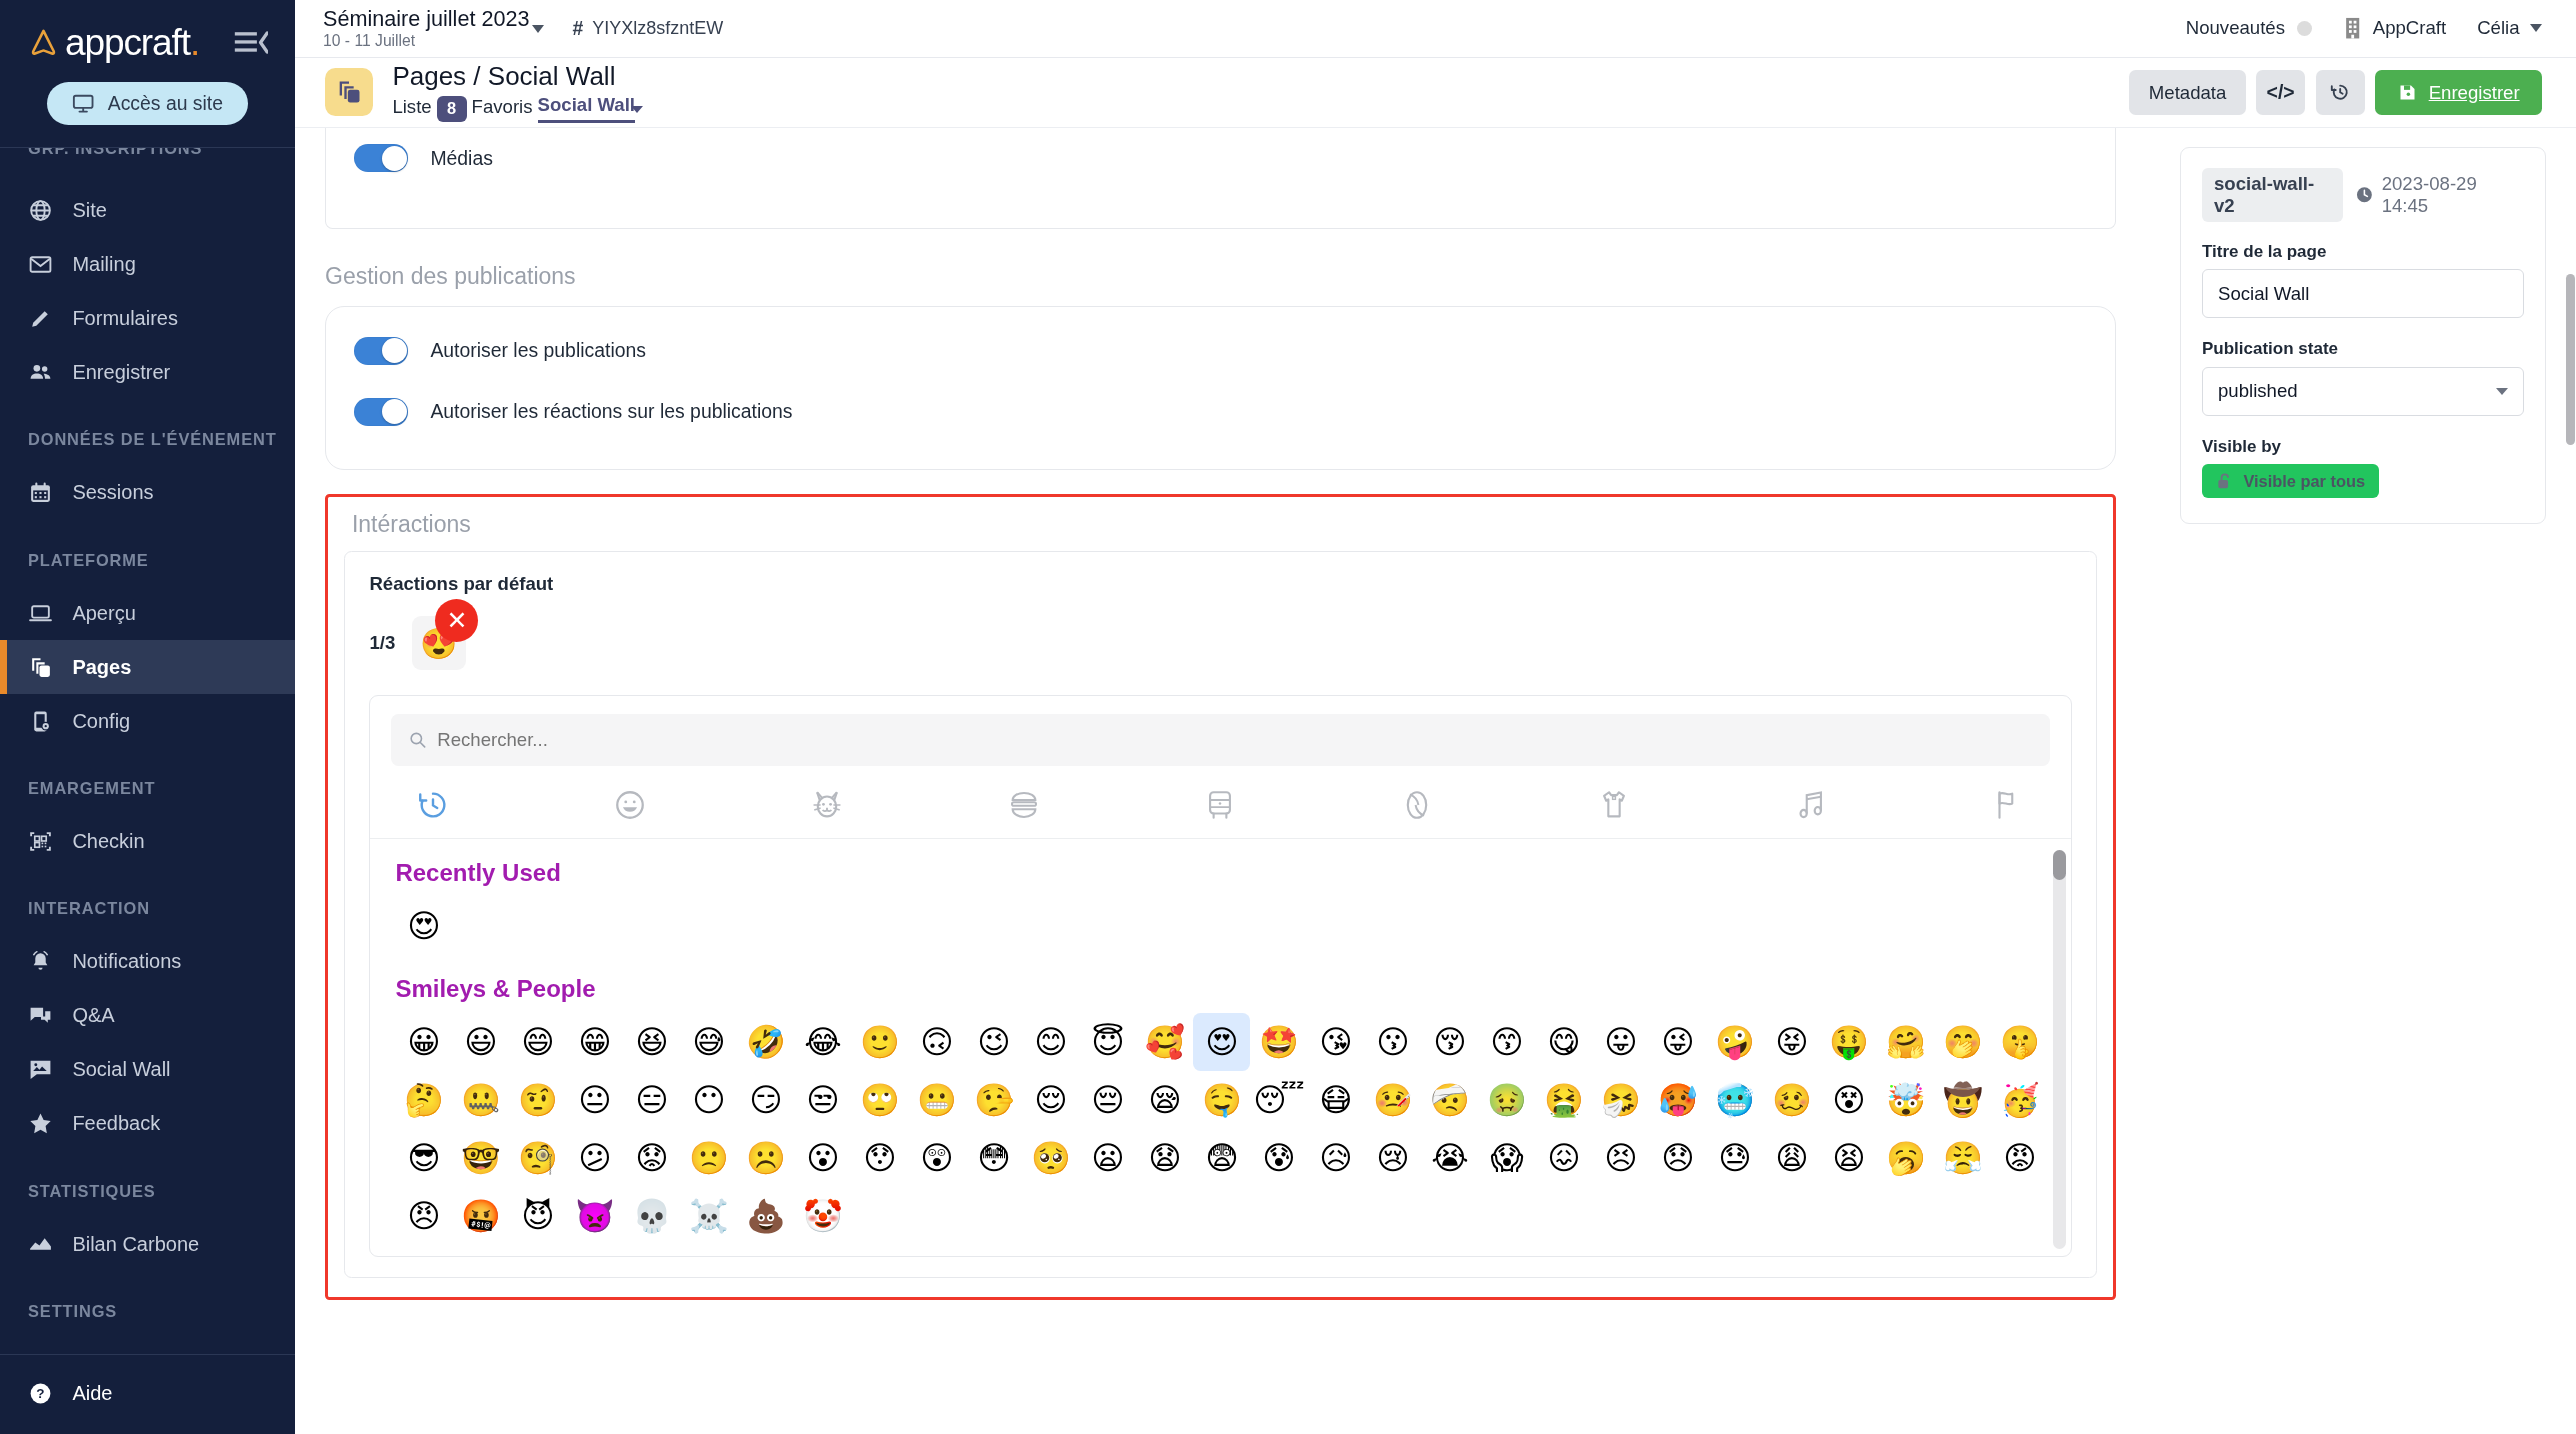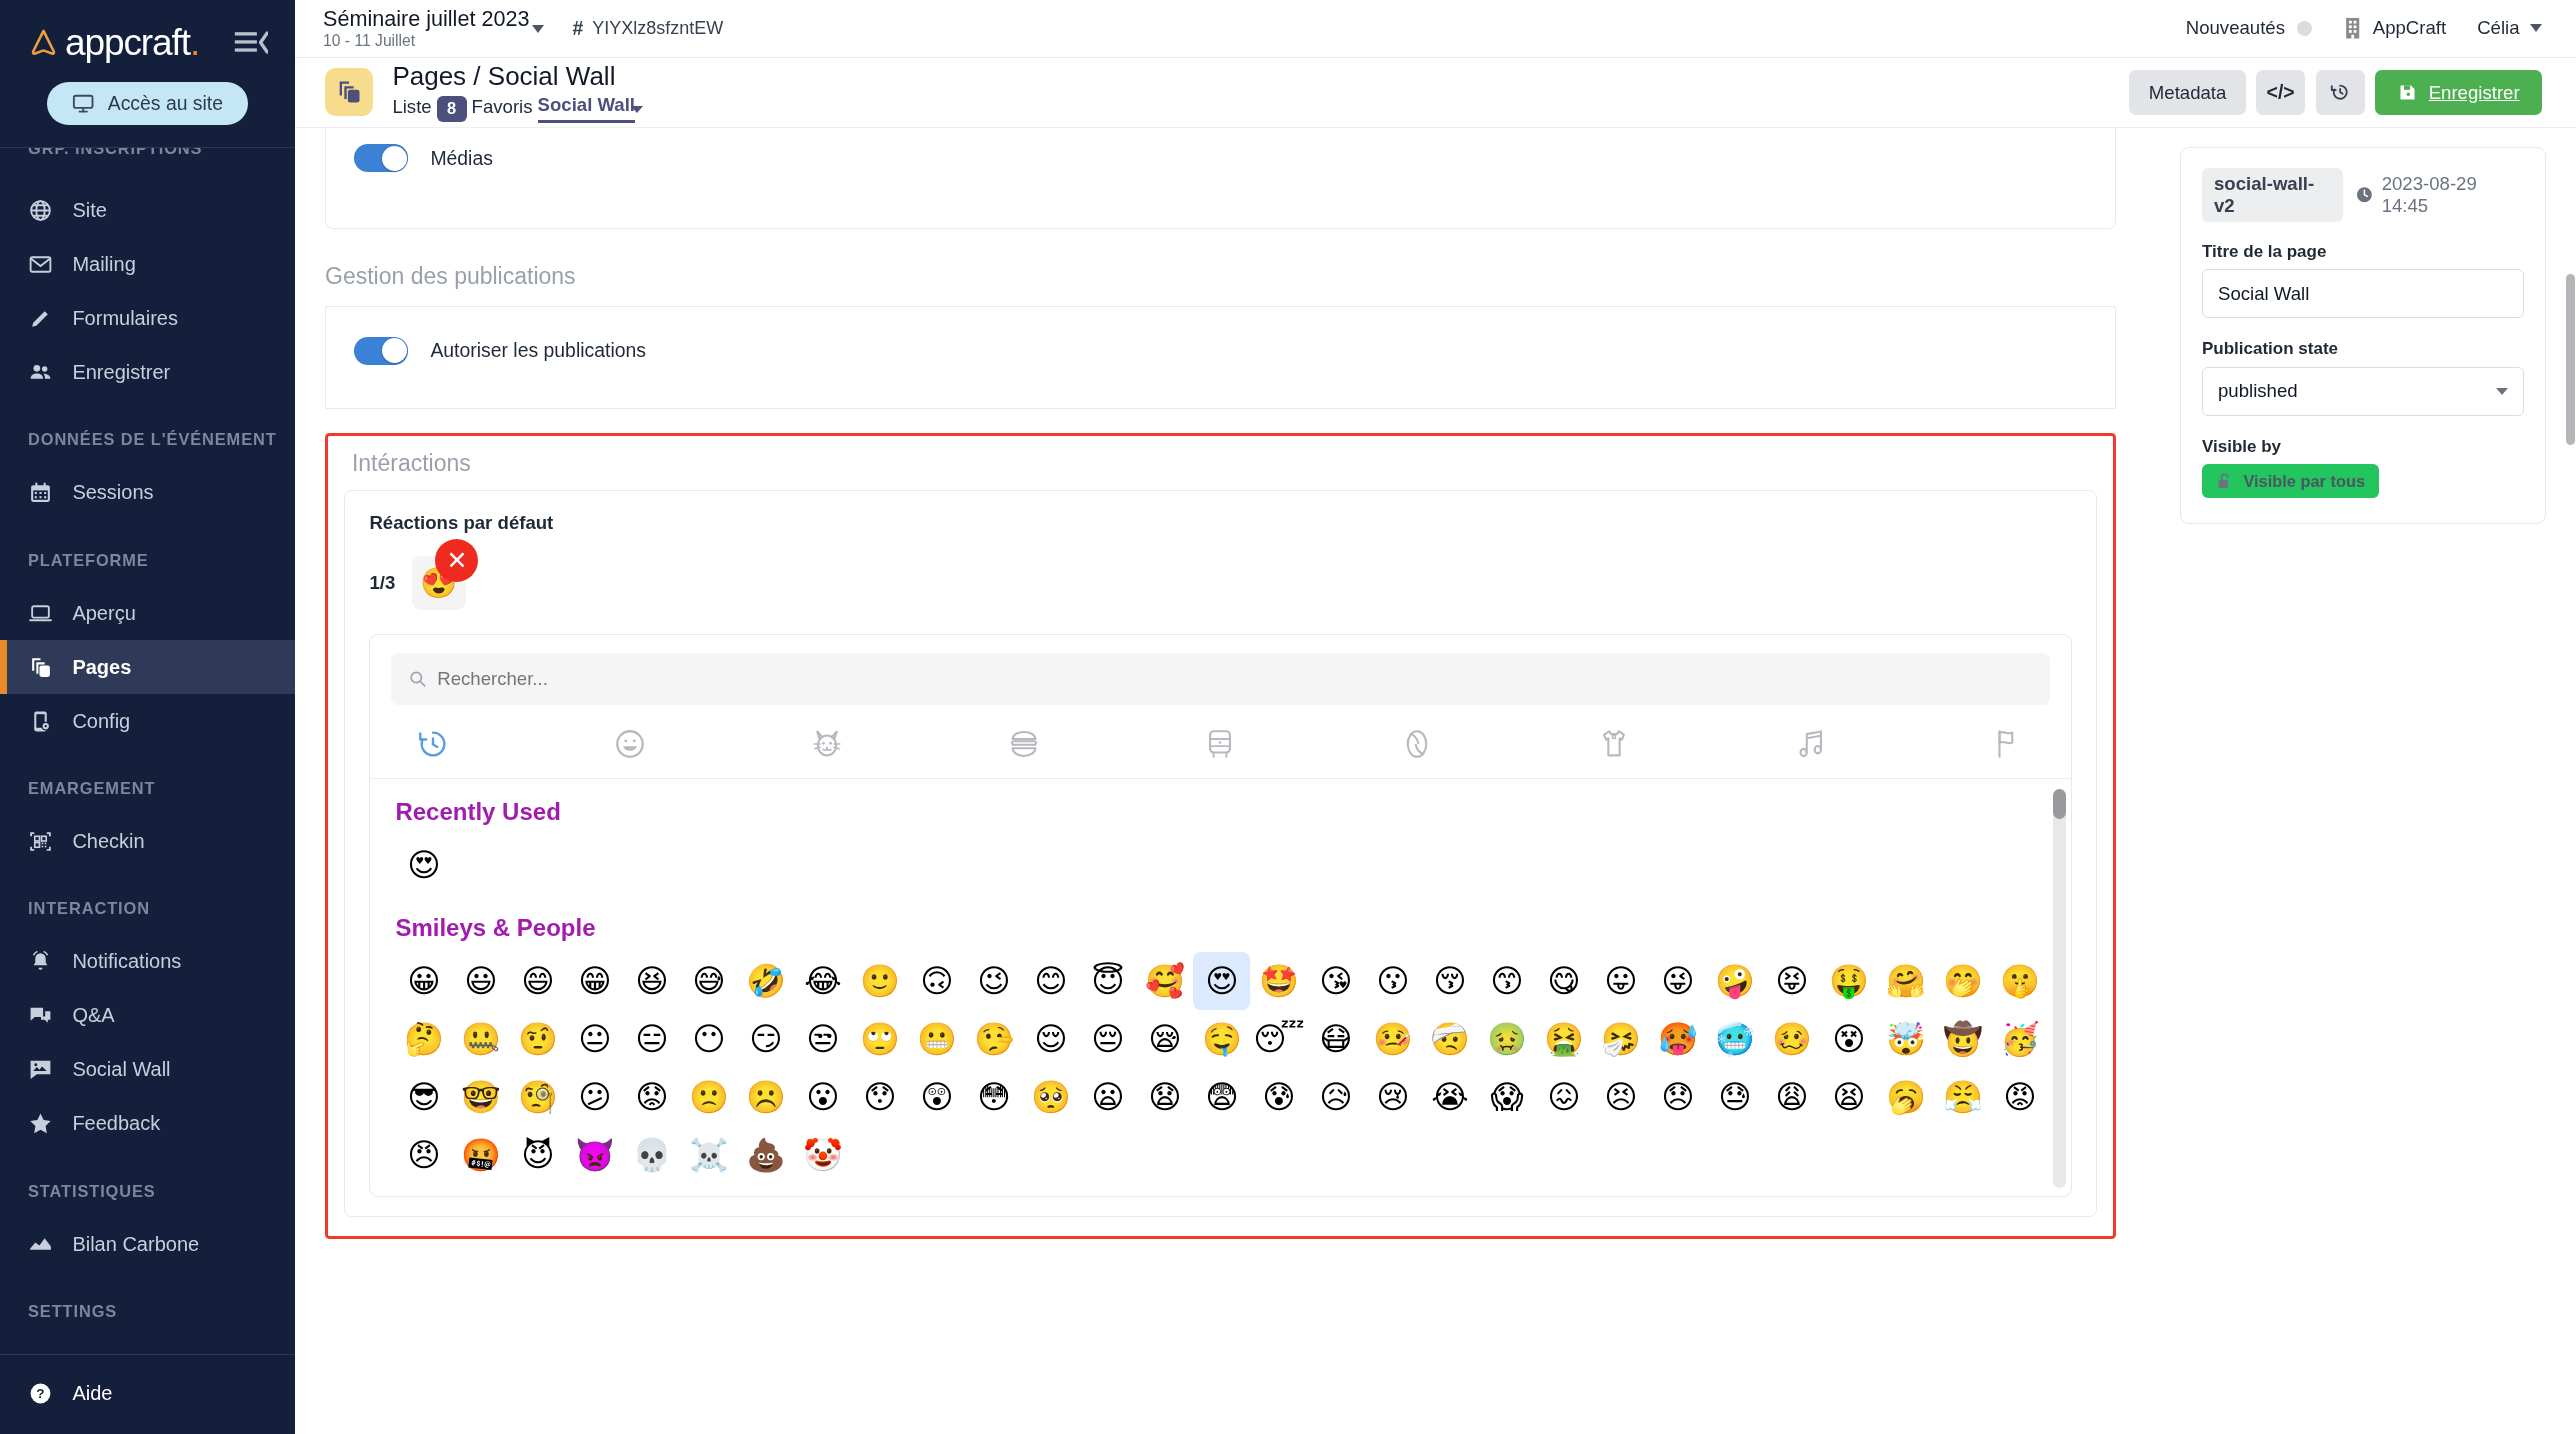--- a/index.html
+++ b/index.html
@@ -138,21 +138,21 @@
 
   
   .content {
     flex: 1 1 auto; display: flex; gap: 0; background: #ffffff;
     position: relative; overflow: hidden;
   }
   .center-col { flex: 1 1 auto; padding: 0 0 0 0; min-width: 0; position: relative; }
   .right-col { width: 417px; flex: 0 0 417px; padding: 19.4px 30px 0 21px; }
 
   .card {
-    background: #fff; border: 0.7px solid #e6e8ec; border-radius: 2px;
+    background: #fff; border: 0.7px solid #e6e8ec; border-radius: 19px;
     margin: 0 43px 0 30px;
   }
   .card.top { border-top: none; border-radius: 0 0 7.5px 7.5px; padding: 0 0 39px; }
   .toggle-row { display: flex; align-items: center; gap: 22.4px; padding: 16.4px 0 16.4px 28px; }
   .toggle {
     width: 54px; height: 28px; border-radius: 16.4px; background: #3b82d6;
     position: relative; flex: 0 0 54px; cursor: pointer;
     box-shadow: inset 0 0 0 0.7px rgba(0,0,0,.04);
   }
   .toggle .knob {
@@ -568,20 +568,26 @@
         </div>
 
         <div class="section-title">Gestion des publications</div>
 
         <div class="card" style="padding:13.4px 0 27px;">
           <div class="toggle-row">
             <div class="toggle">
                 <span class="knob"></span>
               </div>
             <span class="toggle-label">Autoriser les publications</span>
+          </div>
+          <div class="toggle-row">
+            <div class="toggle">
+                <span class="knob"></span>
+              </div>
+            <span class="toggle-label">Autoriser les réactions sur les publications</span>
           </div>
         </div>
 
         <div class="interactions">
           <div class="section-title">Intéractions</div>
 
           <div class="inner-card">
             <div class="sub-title">Réactions par défaut</div>
 
             <div class="reaction-row">

